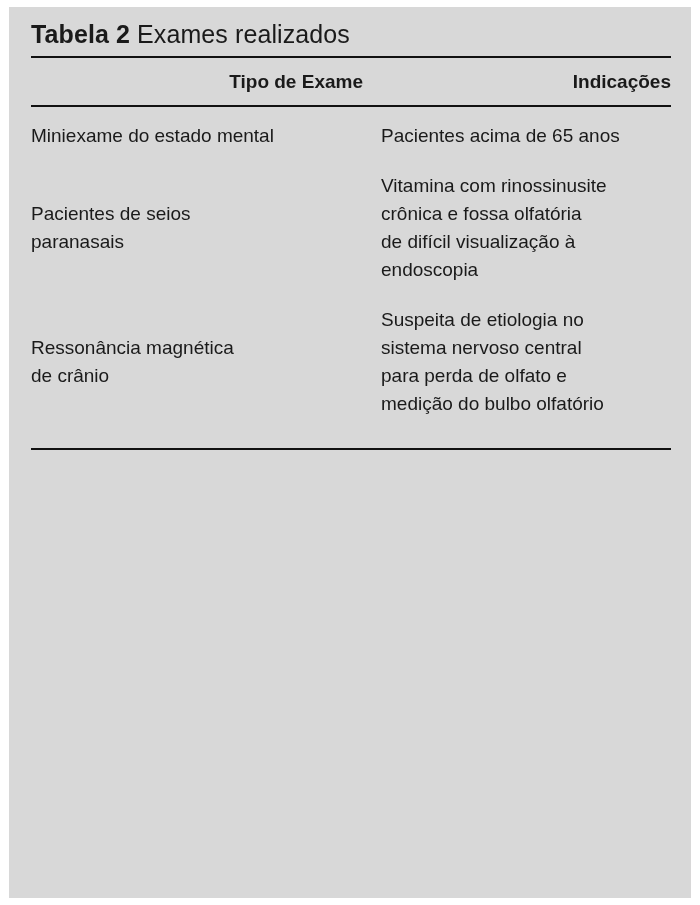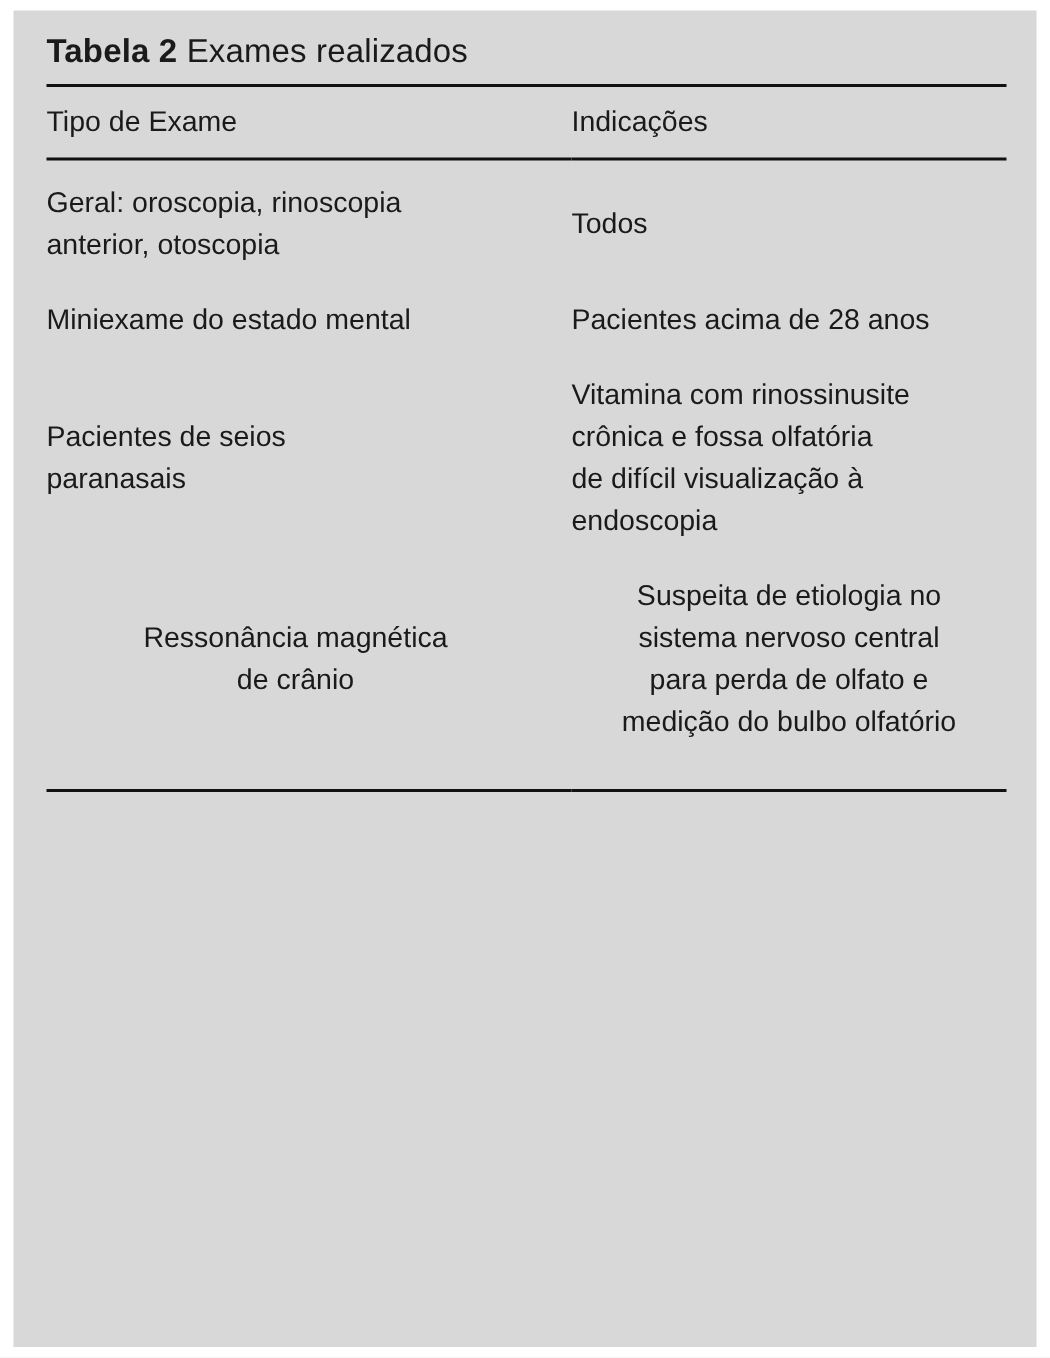--- a/index.html
+++ b/index.html
@@ -17,60 +17,59 @@
   body{
     padding:7px 9px;
   }
   .table-card{
     width:682px;
     min-height:891px;
     background:var(--card-bg);
     padding:14px 20px 10px 22px;
   }
   .table-title{
-    font-size:22px;
+    font-size:25px;
     line-height:26px;
     padding-bottom:9px;
     border-bottom:2px solid var(--rule);
     letter-spacing:0.1px;
   }
   .table-title .bold{
     font-weight:bold;
   }
   table.exams{
     width:100%;
     border-collapse:collapse;
     border-bottom:2px solid var(--rule);
     table-layout:fixed;
   }
   table.exams th{
     font-size:19px;
-    font-weight:normal;
-    text-align:left;
+    font-weight:bold;
+    text-align:right;
     padding:13px 0 12px 0;
     border-bottom:2px solid var(--rule);
   }
   table.exams th:first-child,
   table.exams td:first-child{
     width:350px;
     padding-right:18px;
   }
   table.exams td{
     font-size:19px;
     line-height:28px;
     vertical-align:middle;
     padding:11px 0;
     white-space:pre-line;
   }
   table.exams tbody tr:first-child td{
     padding-top:15px;
   }
   table.exams tbody tr:last-child td{
     padding-bottom:30px;
-    text-align:center;
   }
 </style>
 </head>
 <body>
 
 <div class="table-card">
 
   <div class="table-title">
     <span class="bold">Tabela 2</span>
     <span>Exames realizados</span>
@@ -78,27 +77,22 @@
 
   <table class="exams">
     <thead>
       <tr>
         <th>Tipo de Exame</th>
         <th>Indicações</th>
       </tr>
     </thead>
     <tbody>
       <tr>
-        <td>Geral: oroscopia, rinoscopia
-anterior, otoscopia</td>
-        <td>Todos</td>
-      </tr>
-      <tr>
         <td>Miniexame do estado mental</td>
-        <td>Pacientes acima de 28 anos</td>
+        <td>Pacientes acima de 65 anos</td>
       </tr>
       <tr>
         <td>Pacientes de seios
 paranasais</td>
         <td>Vitamina com rinossinusite
 crônica e fossa olfatória
 de difícil visualização à
 endoscopia</td>
       </tr>
       <tr>

